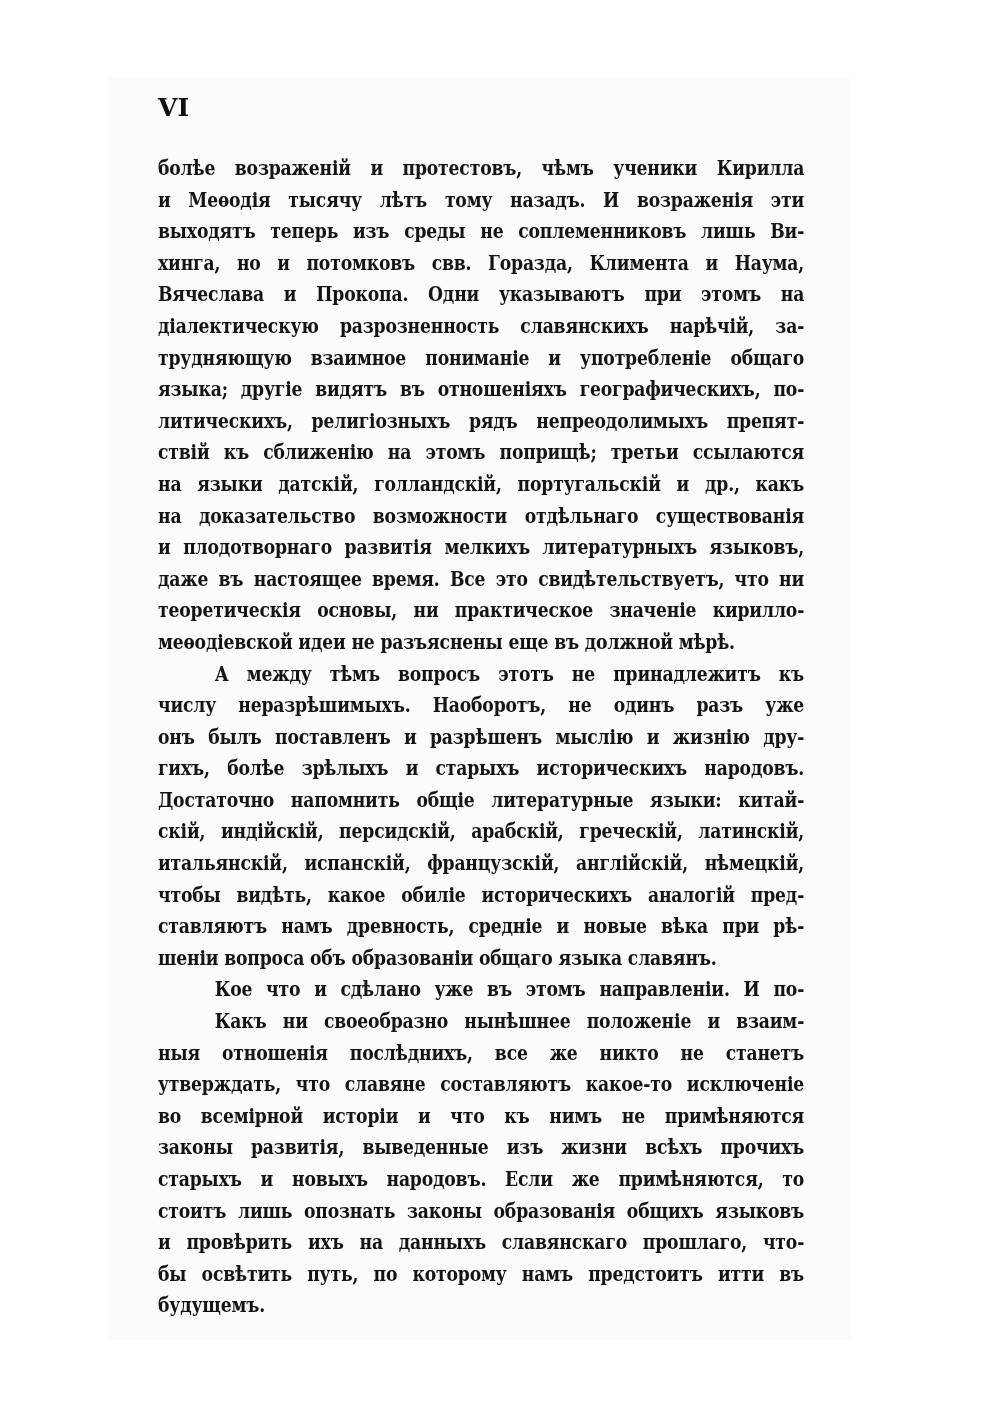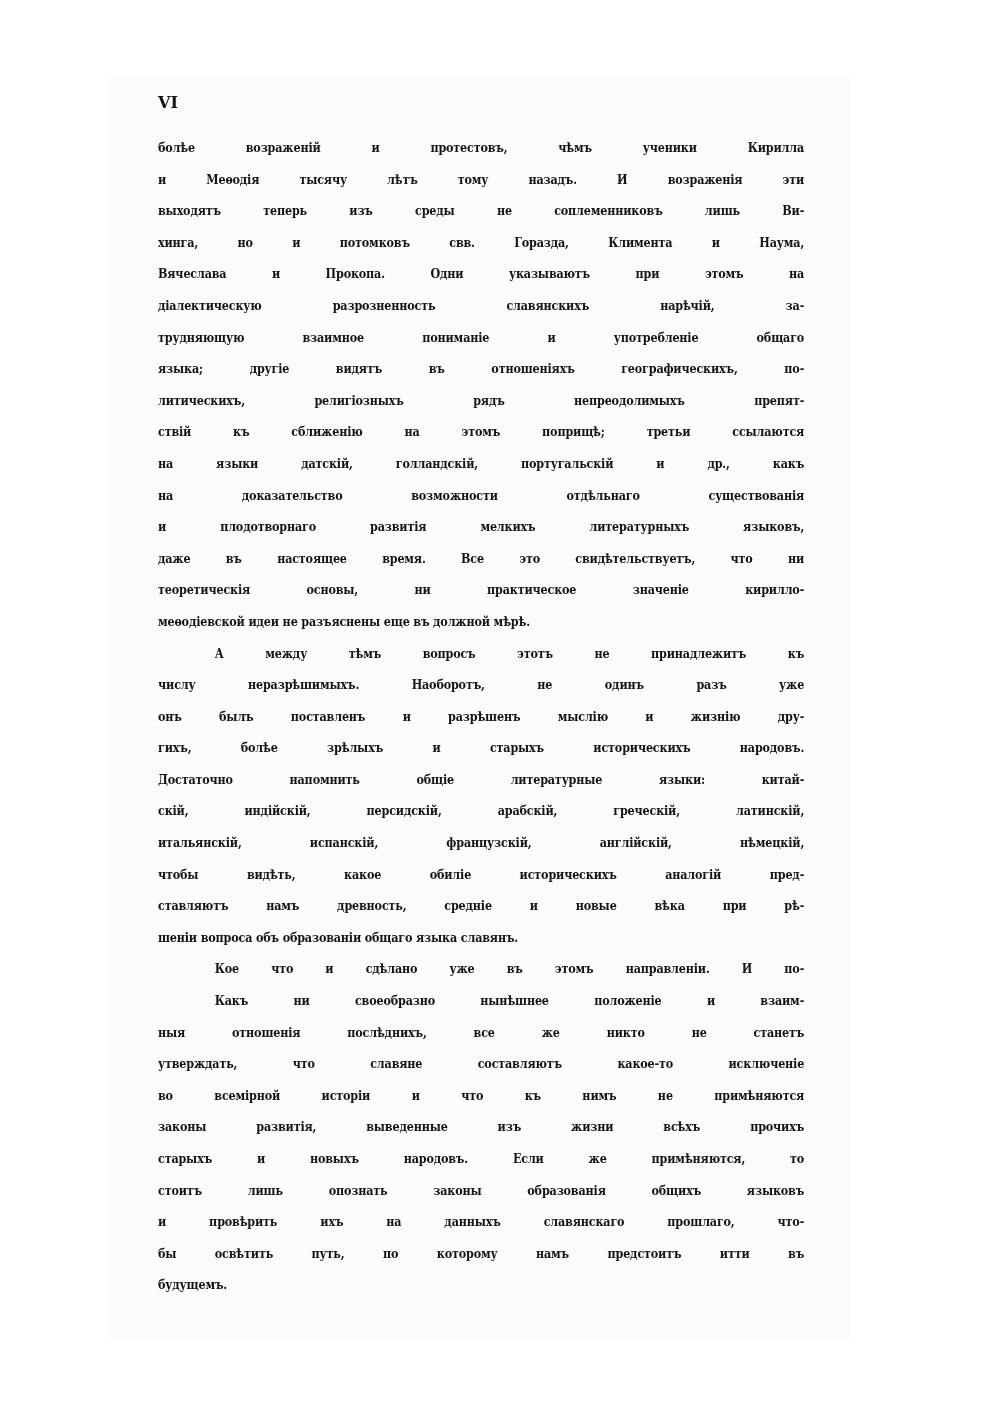--- a/index.html
+++ b/index.html
@@ -20,32 +20,32 @@
       width: 742px;
       height: 1263px;
       background: #fbfbfb;
     }
     .page-number {
       position: absolute;
       left: 158px;
       top: 93px;
       font-family: "DejaVu Serif", serif;
       font-weight: bold;
-      font-size: 16px;
+      font-size: 25px;
       color: #111;
       letter-spacing: 0px;
     }
     .text-block {
       position: absolute;
       left: 158px;
-      top: 132px;
+      top: 153px;
       width: 646px;
       font-family: "DejaVu Serif", serif;
       font-weight: bold;
-      font-size: 13px;
+      font-size: 20px;
       color: #141414;
     }
     .line {
       height: 31.6px;
       line-height: 31.6px;
       white-space: nowrap;
       text-align: justify;
       text-align-last: justify;
       transform-origin: left center;
       transform: scaleX(0.86);

